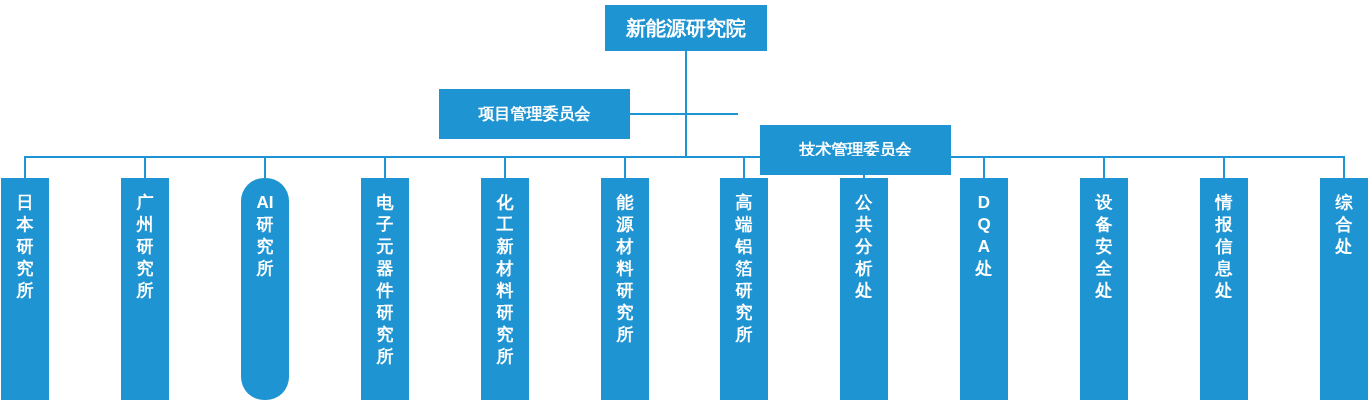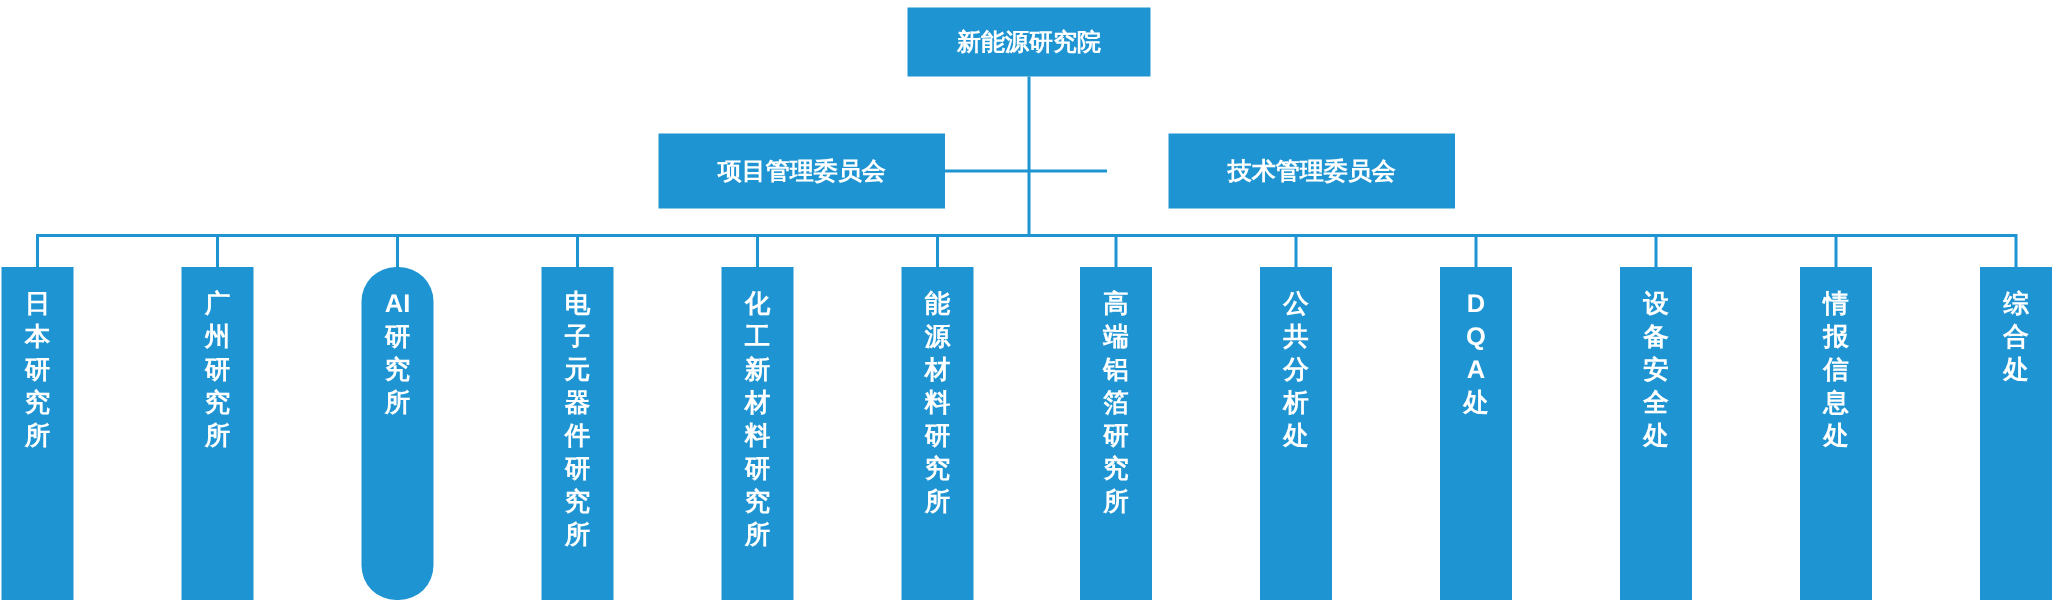--- a/index.html
+++ b/index.html
@@ -15,24 +15,24 @@
     position: absolute;
     background: var(--node-blue, #1E94D2);
     color: var(--node-text, #ffffff);
     font-weight: bold;
     display: flex;
     align-items: center;
     justify-content: center;
     box-sizing: border-box;
     text-align: center;
   }
-  .root-box   { left: 605px; top: 5px;  width: 162px; height: 46px; font-size: 16px; }
+  .root-box   { left: 605px; top: 5px;  width: 162px; height: 46px; font-size: 20px; }
   .committee-box { width: 191px; height: 50px; top: 89px; font-size: 16px; }
   .committee-left  { left: 439px; }
-  .committee-right { left: 779px; }
+  .committee-right { left: 760px; margin-top: 36px; }
   .line { position: absolute; background: var(--node-blue, #1E94D2); }
   .root-vline      { left: 685px; top: 51px;  width: 2px;    height: 107px; }
   .committee-hline { left: 628px; top: 113px; width: 110px;  height: 2px; }
   .main-hline      { left: 24px;  top: 156px; width: 1320px; height: 2px; }
   .drop-line { position: absolute; top: 156px; width: 2px; height: 22px;
                background: var(--node-blue, #1E94D2); }
   .dept-box {
     position: absolute;
     top: 178px;
     width: 48px;

